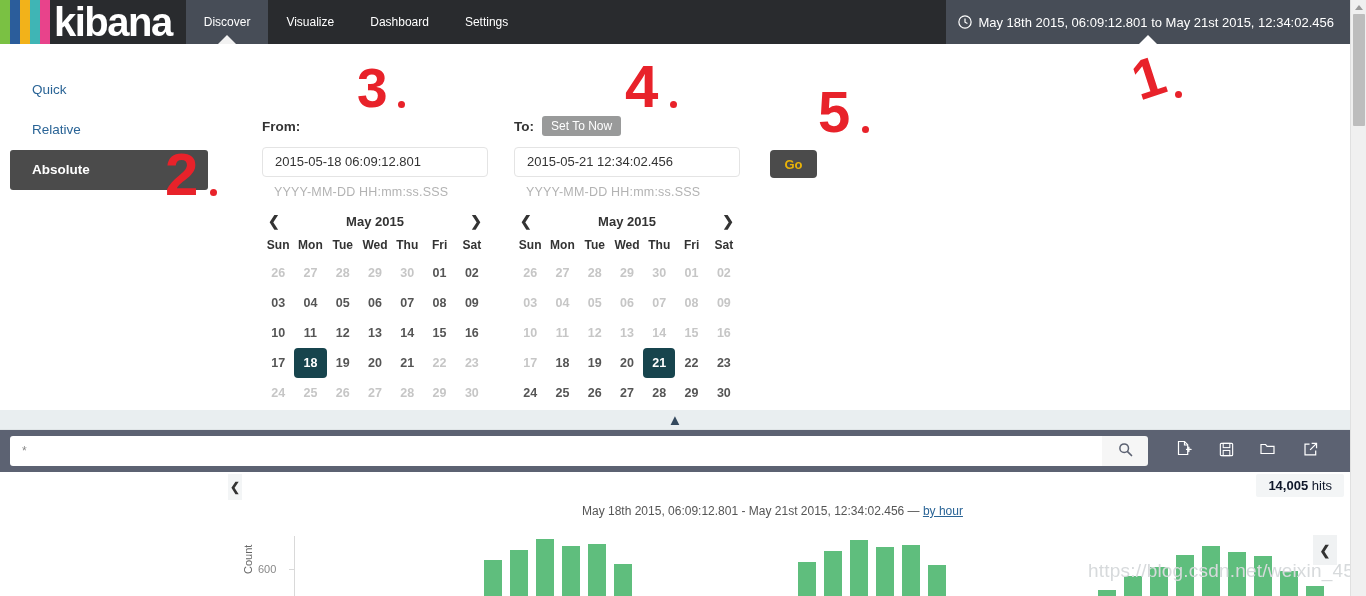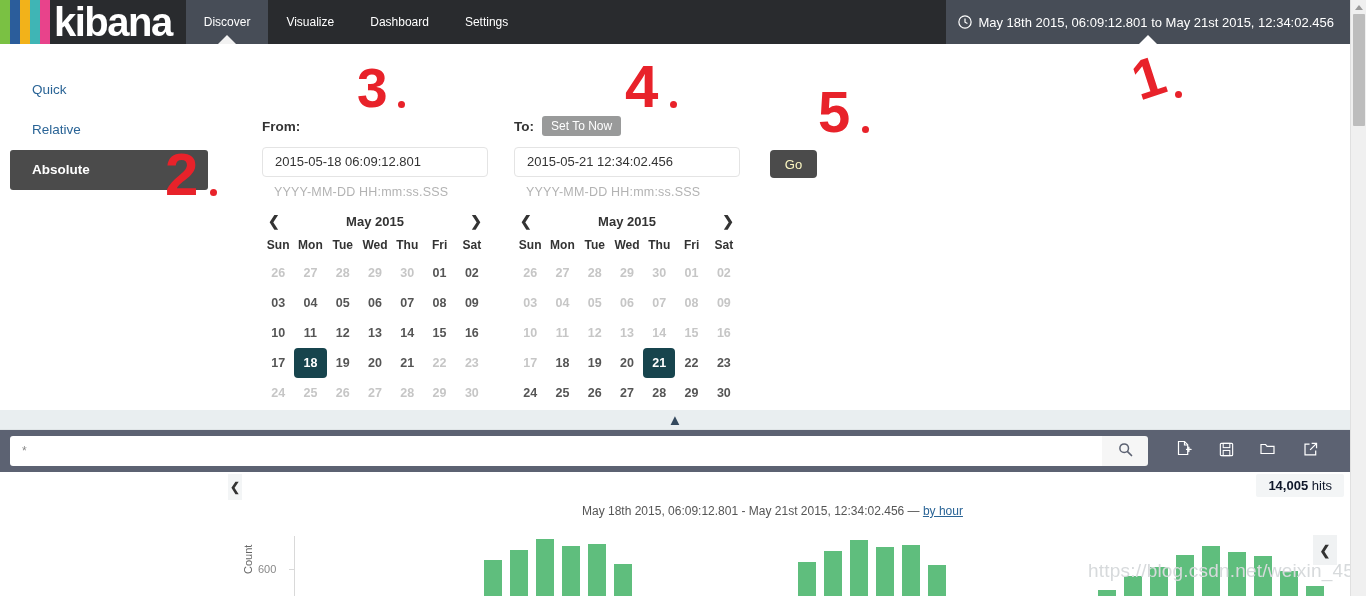--- a/index.html
+++ b/index.html
@@ -105,22 +105,22 @@
   }
   .cal-grid .day {
     font-size: 12.5px; color: #555; text-align: center; height: 30px; line-height: 30px;
     cursor: pointer; border-radius: 4px; font-weight: 600;
   }
   .cal-grid .day.muted { color: #c6c6c6; }
   .cal-grid .day.sel { background: #17444d; color: #ffffff; }
 
   .go-btn {
     position: absolute; left: 770px; top: 106px; width: 47px; height: 28px;
-    background: #4b4b4b; color: #fef9c3; font-size: 13px; border-radius: 4px;
-    display: flex; align-items: center; justify-content: center; cursor: pointer;
+    background: #4b4b4b; color: #eab308; font-size: 13px; border-radius: 4px;
+    display: flex; align-items: center; justify-content: center; cursor: pointer; font-weight: bold;
   }
 
   
   .collapse-strip {
     position: absolute; left: 0; top: 410px; width: 1350px; height: 20px;
     background: #e9eef0; display:flex; align-items:center; justify-content:center;
     border-bottom: 1px solid #dfe4e6; cursor: pointer;
   }
   .chev-up { color: #34495e; font-size: 15px; line-height: 1; font-weight: 700;}
 

